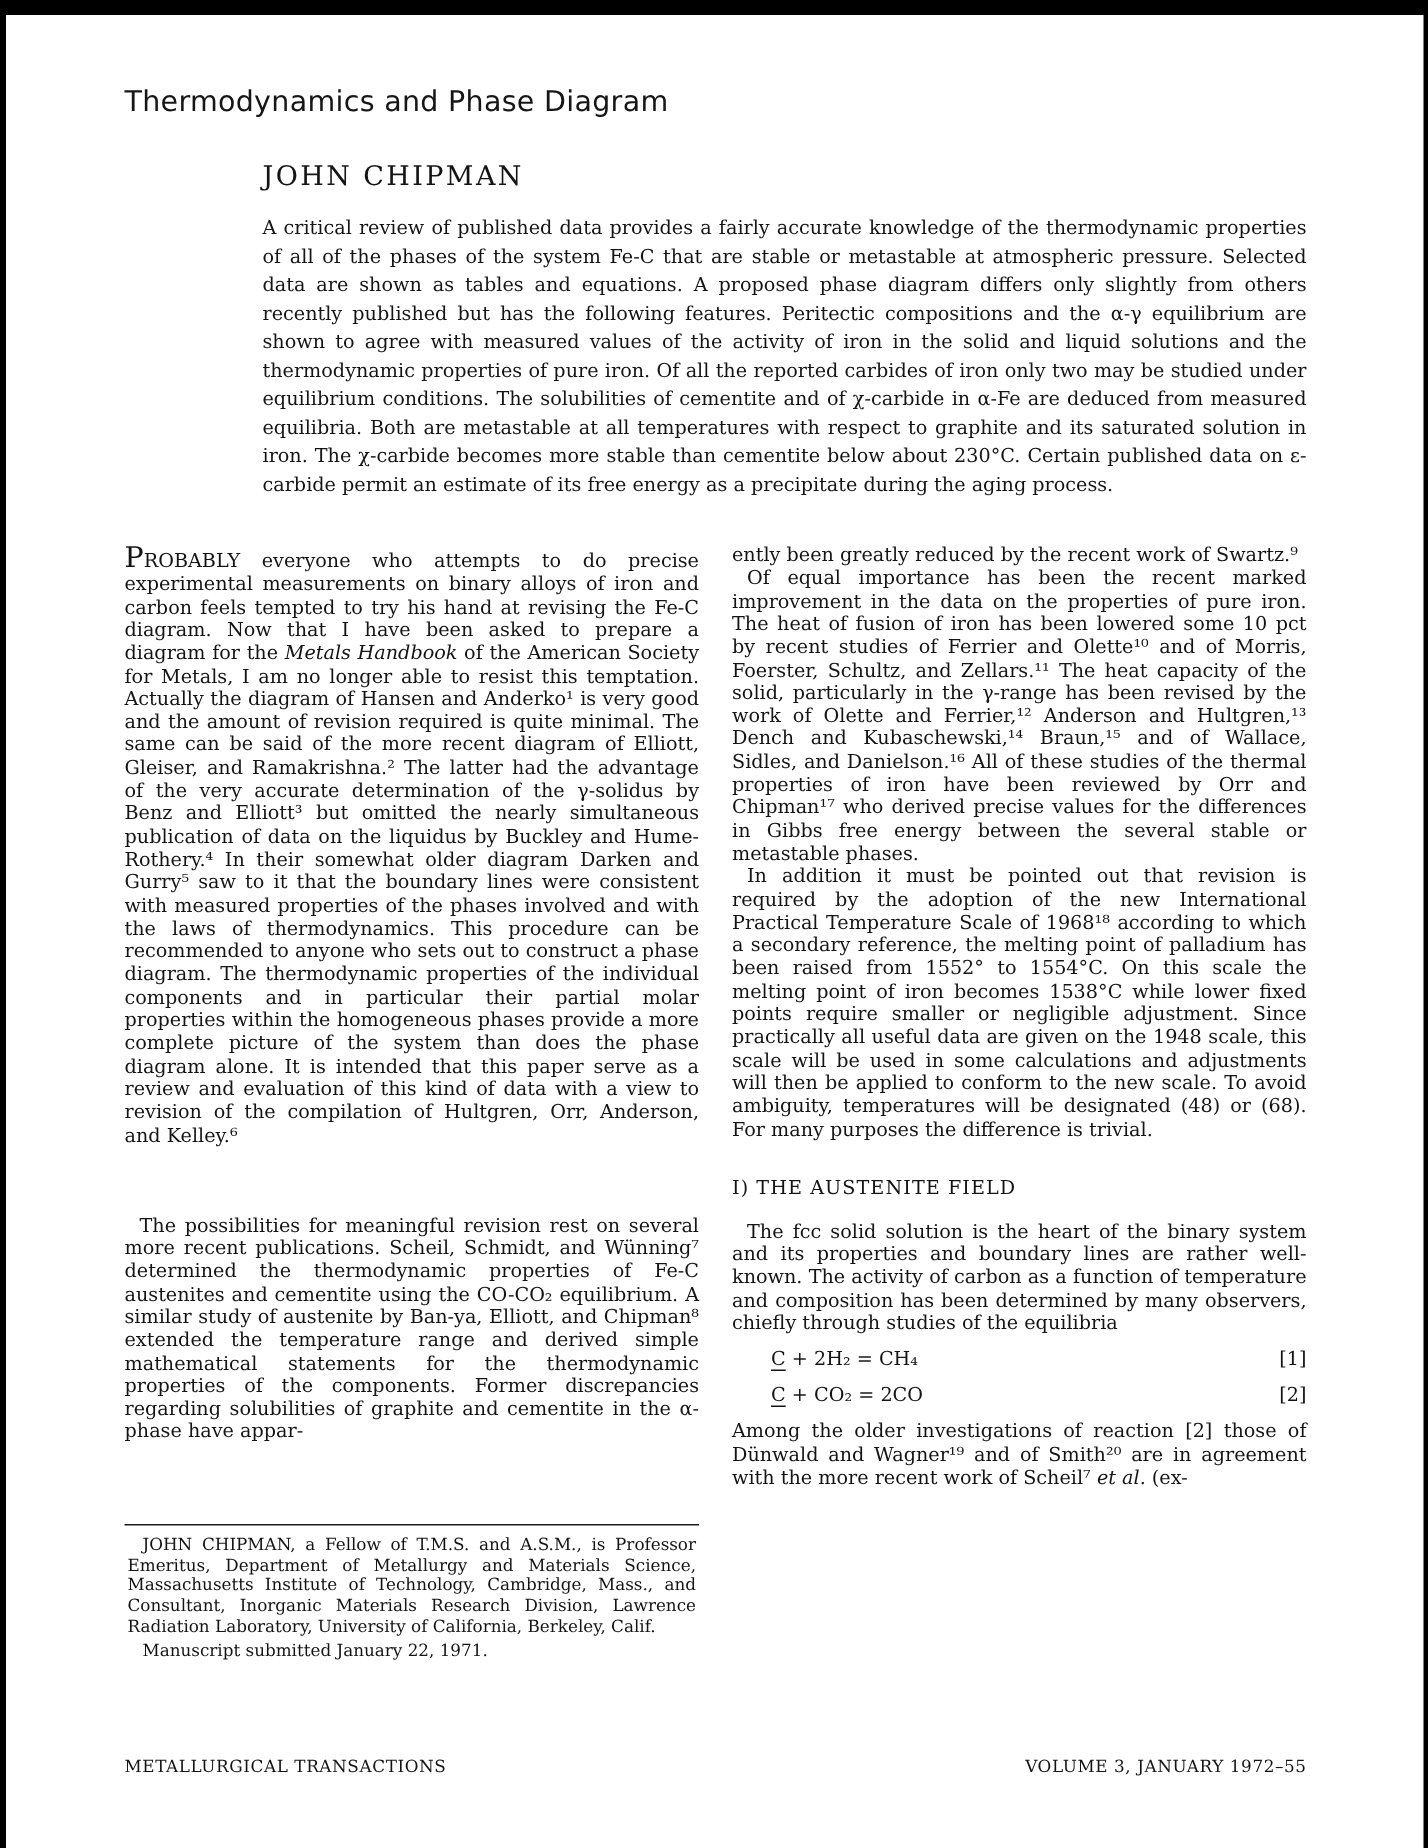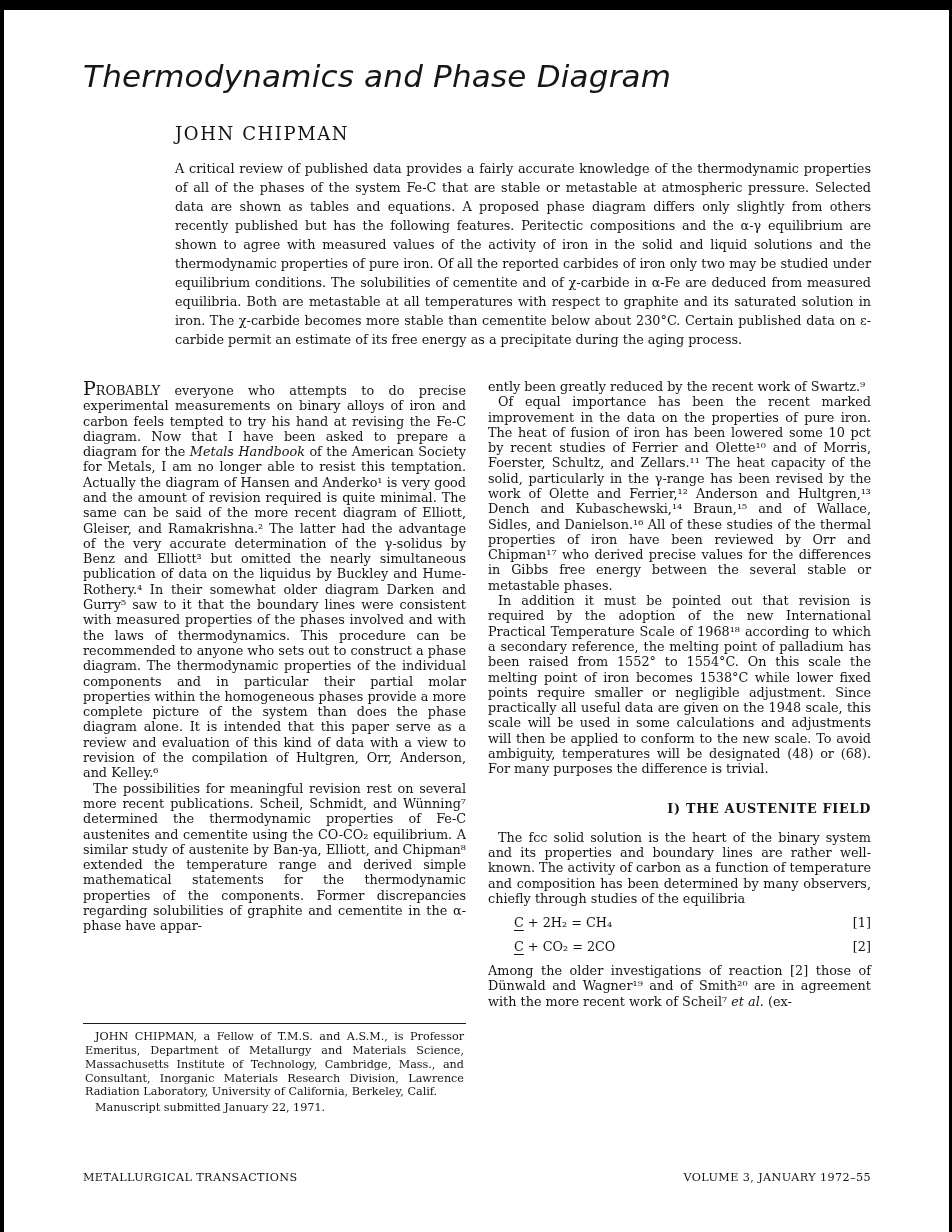--- a/index.html
+++ b/index.html
@@ -21,60 +21,59 @@
   .content {
     position: absolute;
     top: 10px; left: 4px; right: 3px; bottom: 0;
     padding: 46px 78px 0 79px;
   }
 
   .article-title {
     margin: 0 0 26px 0;
     font-family: "DejaVu Sans", "Liberation Sans", sans-serif;
     font-weight: 500;
-    font-size: 31px;
+    font-size: 19px;
     line-height: 1.32;
     letter-spacing: 0.2px;
     color: #161616;
-    font-style: italic;
   }
   .title-line { display: block; }
 
   .author {
     margin: 0 0 0 92px;
     font-size: 18px;
     letter-spacing: 1.6px;
     margin-bottom: 15px;
   }
 
   .abstract {
     margin: 0 0 30px 92px;
     font-size: 12.8px;
     line-height: 19px;
     text-align: justify;
   }
 
   .columns { display: flex; gap: 22px; height: 738px; }
-  .col { flex: 1 1 0; min-width: 0; }
+  .col { flex: 1 1 0; min-width: 0; gap: 45px; }
   .col-left { display: flex; flex-direction: column; }
 
   .body-p {
     margin: 0;
     font-size: 12.8px;
     line-height: 15.3px;
     text-align: justify;
   }
   .indent { text-indent: 10px; }
   .lead-cap { font-size: 19px; line-height: 1; }
 
   .section-heading {
     margin: 24px 0 14px 0;
     font-size: 12.8px;
-    font-weight: 700;
-    text-align: right;
+    font-weight: 400;
+    text-align: left;
     letter-spacing: 0.7px;
   }
 
   .equation {
     display: flex;
     justify-content: space-between;
     align-items: baseline;
     padding-left: 26px;
     margin: 9px 0;
     font-size: 12.8px;

